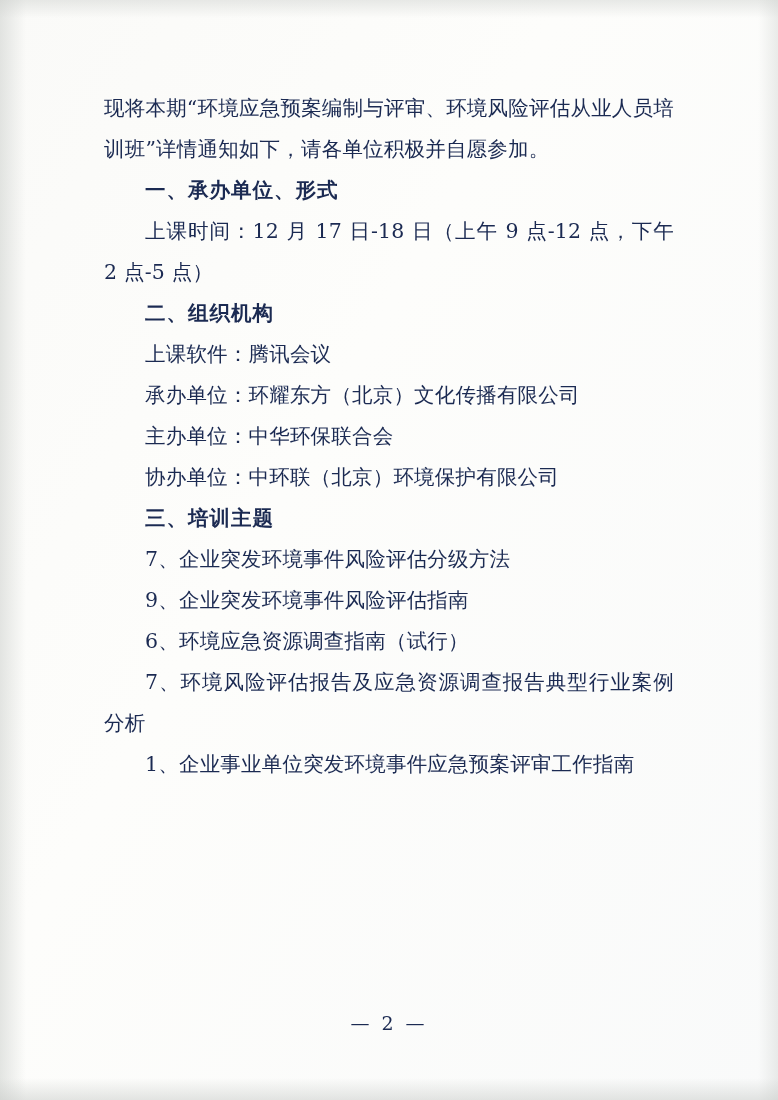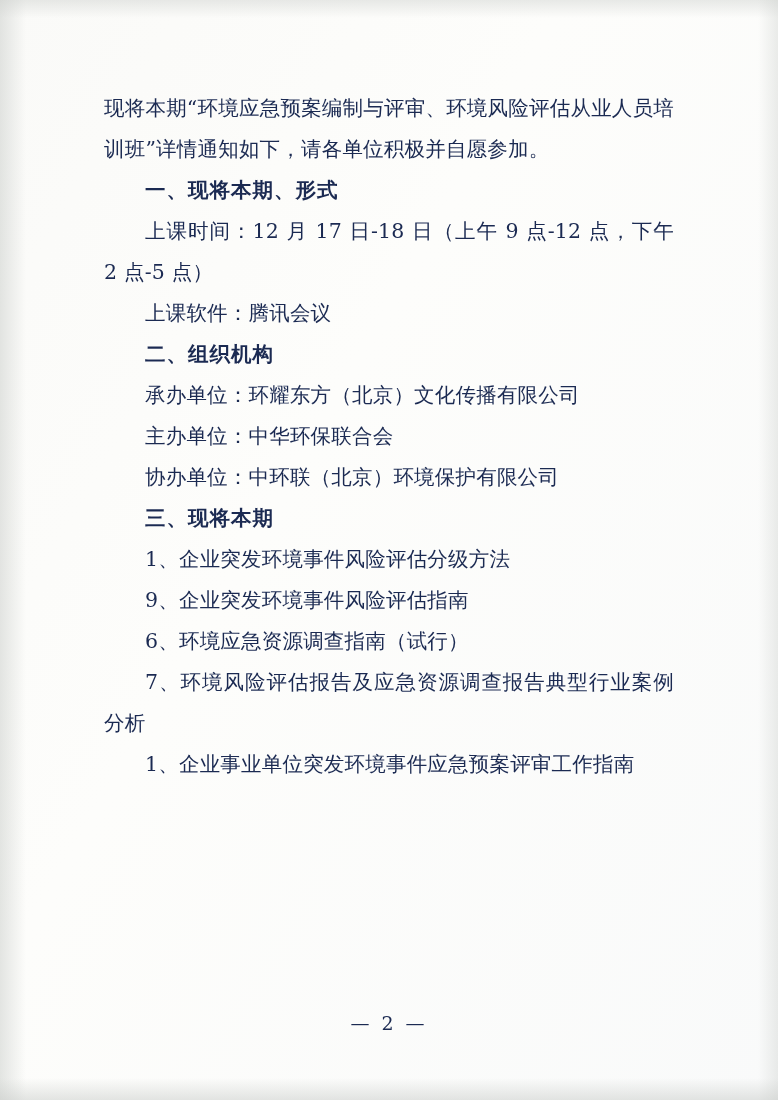--- a/index.html
+++ b/index.html
@@ -94,31 +94,31 @@
   <div class="paper-tint"></div>
   <div class="edge-shadow-left"></div>
   <div class="edge-shadow-top"></div>
   <div class="edge-shadow-right"></div>
   <div class="edge-shadow-bottom"></div>
 
   <div class="content">
 
     <p class="para">现将本期“环境应急预案编制与评审、环境风险评估从业人员培训班”详情通知如下，请各单位积极并自愿参加。</p>
 
-    <p class="para heading">一、现将本期、形式</p>
+    <p class="para heading">一、承办单位、形式</p>
     <p class="para item">上课时间：12 月 17 日-18 日（上午 9 点-12 点，下午 2 点-5 点）</p>
+    <p class="para heading">二、组织机构</p>
+
     <p class="para item">上课软件：腾讯会议</p>
-
-    <p class="para heading">二、组织机构</p>
     <p class="para item">承办单位：环耀东方（北京）文化传播有限公司</p>
     <p class="para item">主办单位：中华环保联合会</p>
     <p class="para item">协办单位：中环联（北京）环境保护有限公司</p>
 
-    <p class="para heading">三、现将本期</p>
-    <p class="para item">1、企业突发环境事件风险评估分级方法</p>
+    <p class="para heading">三、培训主题</p>
+    <p class="para item">7、企业突发环境事件风险评估分级方法</p>
     <p class="para item">9、企业突发环境事件风险评估指南</p>
     <p class="para item">6、环境应急资源调查指南（试行）</p>
     <p class="para item">7、环境风险评估报告及应急资源调查报告典型行业案例分析</p>
     <p class="para item">1、企业事业单位突发环境事件应急预案评审工作指南</p>
 
   </div>
 
   <div class="footer">— 2 —</div>
 </div>
 

